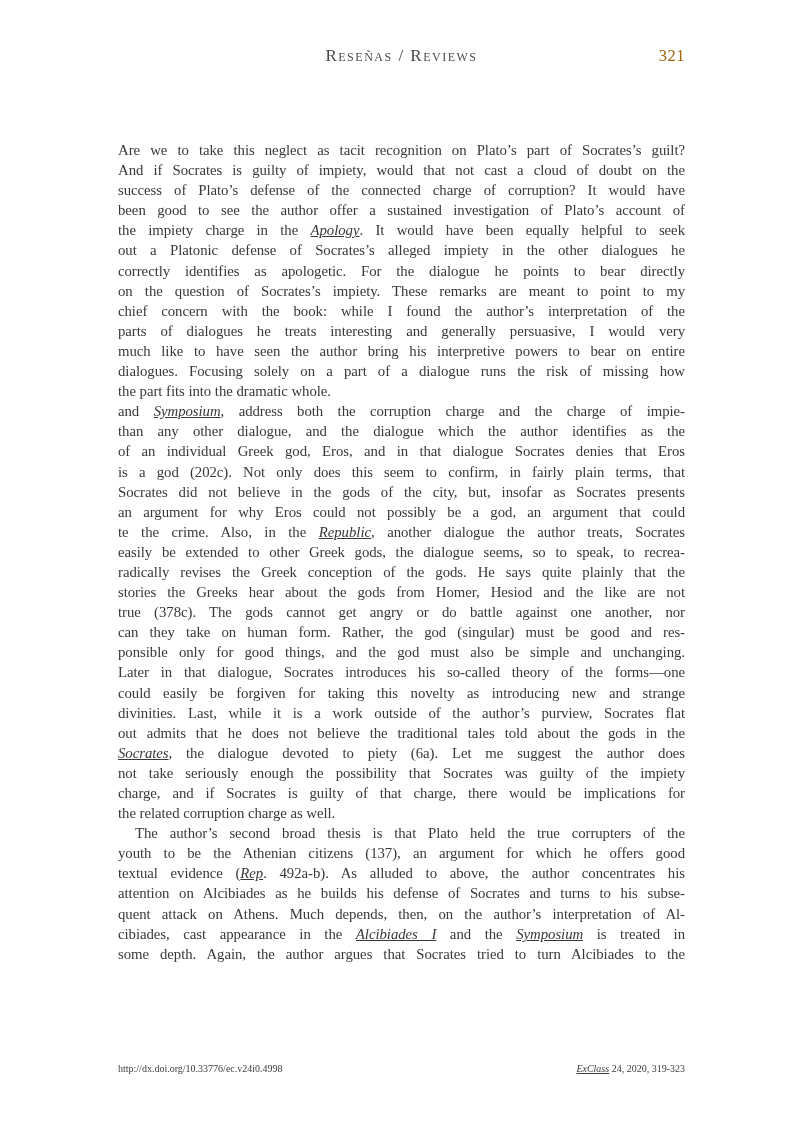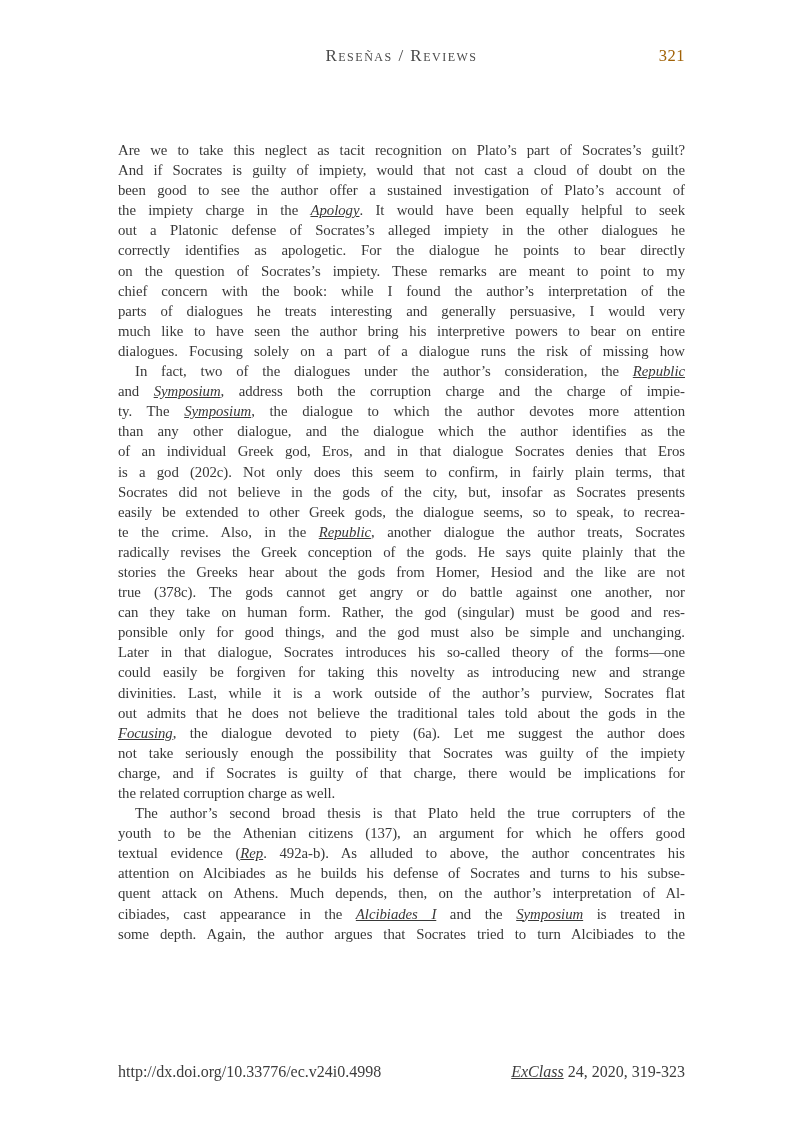--- a/index.html
+++ b/index.html
@@ -48,66 +48,67 @@
     text-align-last: justify;
     white-space: normal;
   }
   .line.para-end { text-align-last: left; }
   .line.indent { text-indent: 17px; }
   .it { font-style: italic; text-decoration: underline; }
   
   .ftr {
     position: absolute; left: 118px; top: 1063px; width: 567px;
     display: flex; justify-content: space-between; align-items: baseline;
-    font-size: 16px;
+    font-size: 10px;
     color: #3c3c3c;
   }
   .ftr a { color: inherit; text-decoration: none; }
 </style>
 </head>
 <body>
 
 <div class="page">
 
   <div class="hdr">
     <div class="hdr-title">Reseñas / Reviews</div>
     <div class="hdr-num">321</div>
   </div>
 
   <div class="bodytext">
       <div class="line"><span>Are we to take this neglect as tacit recognition on Plato’s part of Socrates’s guilt?</span></div>
       <div class="line"><span>And if Socrates is guilty of impiety, would that not cast a cloud of doubt on the</span></div>
+      <div class="line"><span>success of Plato’s defense of the connected charge of corruption?  It would have</span></div>
       <div class="line"><span>been good to see the author offer a sustained investigation of Plato’s account of</span></div>
       <div class="line"><span>the impiety charge in the </span><span class="it">Apology</span><span>.  It would have been equally helpful to seek</span></div>
       <div class="line"><span>out a Platonic defense of Socrates’s alleged impiety in the other dialogues he</span></div>
       <div class="line"><span>correctly identifies as apologetic.  For the dialogue he points to bear directly</span></div>
       <div class="line"><span>on the question of Socrates’s impiety.  These remarks are meant to point to my</span></div>
       <div class="line"><span>chief concern with the book: while I found the author’s interpretation of the</span></div>
       <div class="line"><span>parts of dialogues he treats interesting and generally persuasive, I would very</span></div>
       <div class="line"><span>much like to have seen the author bring his interpretive powers to bear on entire</span></div>
       <div class="line"><span>dialogues.  Focusing solely on a part of a dialogue runs the risk of missing how</span></div>
-      <div class="line indent"><span>In fact, two of the dialogues under the author’s consideration, the </span><span class="it">Republic</span></div>
+      <div class="line para-end"><span>the part fits into the dramatic whole.</span></div>
       <div class="line"><span>and </span><span class="it">Symposium</span><span>, address both the corruption charge and the charge of impie-</span></div>
-      <div class="line"><span>ty.  The </span><span class="it">Symposium</span><span>, the dialogue to which the author devotes more attention</span></div>
       <div class="line"><span>than any other dialogue, and the dialogue which the author identifies as the</span></div>
       <div class="line"><span>of an individual Greek god, Eros, and in that dialogue Socrates denies that Eros</span></div>
       <div class="line"><span>is a god (202c).  Not only does this seem to confirm, in fairly plain terms, that</span></div>
       <div class="line"><span>Socrates did not believe in the gods of the city, but, insofar as Socrates presents</span></div>
+      <div class="line"><span>an argument for why Eros could not possibly be a god, an argument that could</span></div>
+      <div class="line"><span>te the crime.  Also, in the </span><span class="it">Republic</span><span>, another dialogue the author treats, Socrates</span></div>
       <div class="line"><span>easily be extended to other Greek gods, the dialogue seems, so to speak, to recrea-</span></div>
-      <div class="line"><span>te the crime.  Also, in the </span><span class="it">Republic</span><span>, another dialogue the author treats, Socrates</span></div>
       <div class="line"><span>radically revises the Greek conception of the gods.  He says quite plainly that the</span></div>
       <div class="line"><span>stories the Greeks hear about the gods from Homer, Hesiod and the like are not</span></div>
       <div class="line"><span>true (378c).  The gods cannot get angry or do battle against one another, nor</span></div>
       <div class="line"><span>can they take on human form.  Rather, the god (singular) must be good and res-</span></div>
       <div class="line"><span>ponsible only for good things, and the god must also be simple and unchanging.</span></div>
       <div class="line"><span>Later in that dialogue, Socrates introduces his so-called theory of the forms—one</span></div>
       <div class="line"><span>could easily be forgiven for taking this novelty as introducing new and strange</span></div>
       <div class="line"><span>divinities.  Last, while it is a work outside of the author’s purview, Socrates flat</span></div>
       <div class="line"><span>out admits that he does not believe the traditional tales told about the gods in the</span></div>
-      <div class="line"><span class="it">Focusing</span><span>, the dialogue devoted to piety (6a).  Let me suggest the author does</span></div>
+      <div class="line"><span class="it">Socrates</span><span>, the dialogue devoted to piety (6a).  Let me suggest the author does</span></div>
       <div class="line"><span>not take seriously enough the possibility that Socrates was guilty of the impiety</span></div>
       <div class="line"><span>charge, and if Socrates is guilty of that charge, there would be implications for</span></div>
       <div class="line para-end"><span>the related corruption charge as well.</span></div>
       <div class="line indent"><span>The author’s second broad thesis is that Plato held the true corrupters of the</span></div>
       <div class="line"><span>youth to be the Athenian citizens (137), an argument for which he offers good</span></div>
       <div class="line"><span>textual evidence (</span><span class="it">Rep</span><span>. 492a-b).  As alluded to above, the author concentrates his</span></div>
       <div class="line"><span>attention on Alcibiades as he builds his defense of Socrates and turns to his subse-</span></div>
       <div class="line"><span>quent attack on Athens.  Much depends, then, on the author’s interpretation of Al-</span></div>
       <div class="line"><span>cibiades, cast appearance in the </span><span class="it">Alcibiades I</span><span> and the </span><span class="it">Symposium</span><span> is treated in</span></div>
       <div class="line"><span>some depth.  Again, the author argues that Socrates tried to turn Alcibiades to the</span></div>

